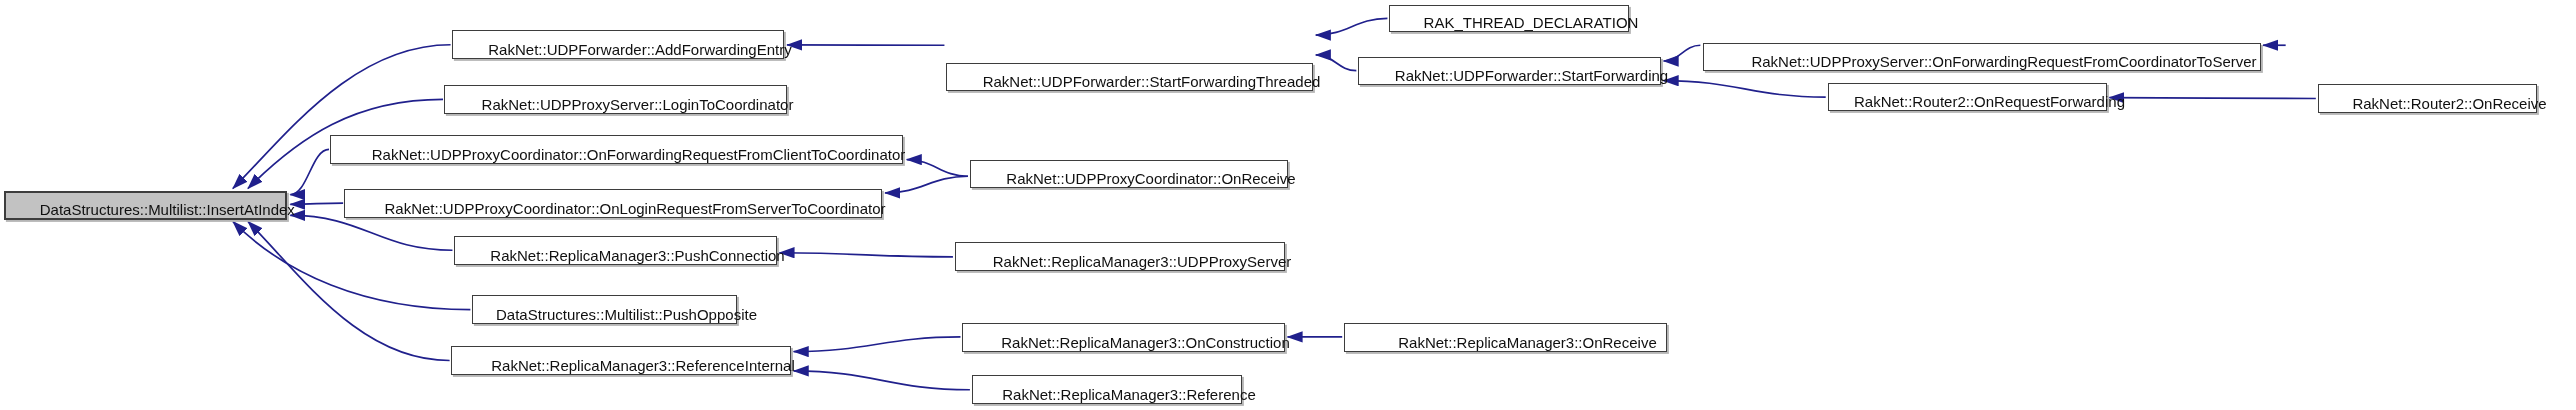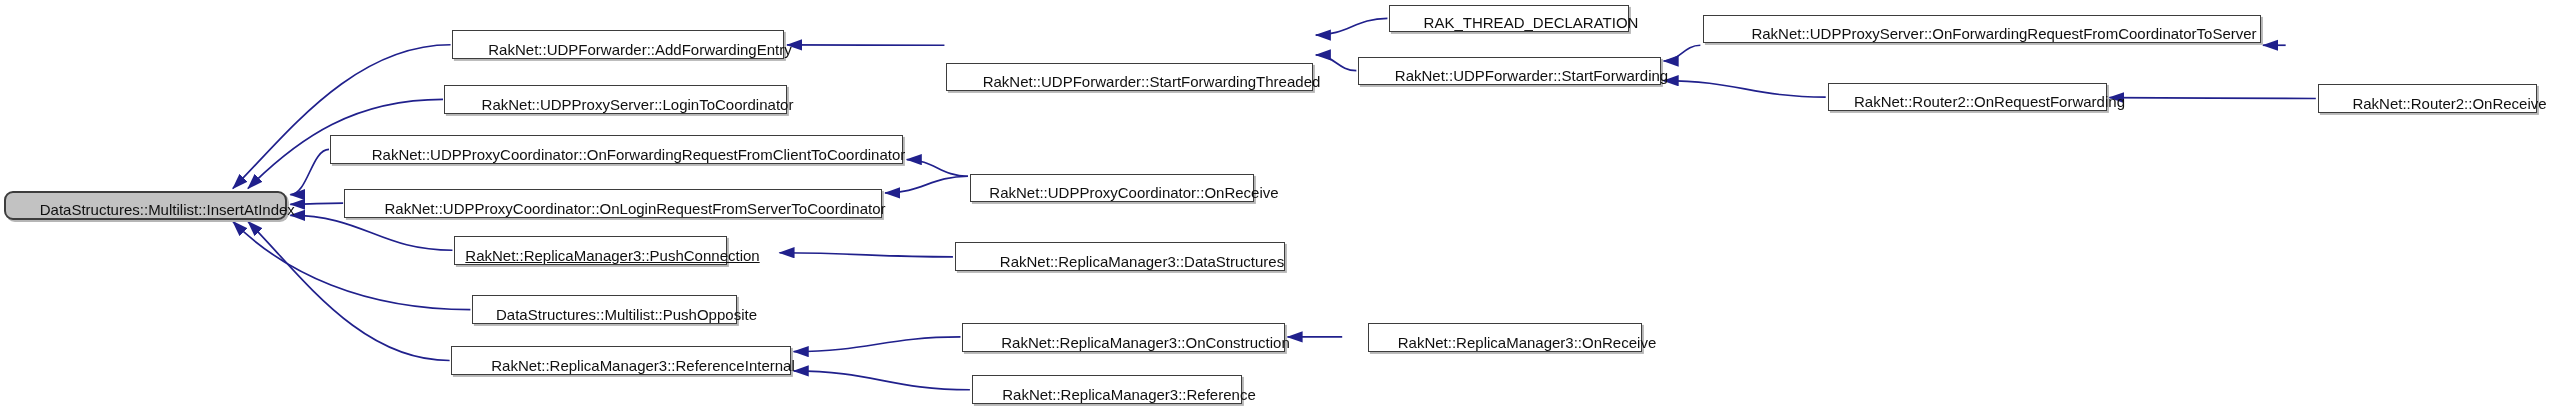--- a/index.html
+++ b/index.html
@@ -33,21 +33,20 @@
     color: var(--text-color, #101010);
     font-size: 15px;
     white-space: nowrap;
     cursor: pointer;
     z-index: 2;
     padding-left: 44px;
   }
   .node.highlight {
     background: var(--highlight-fill, #c2c2c2);
     border-width: 2.8px;
-    border-radius: 9px;
   }
   .node span { pointer-events: none; }
 </style>
 </head>
 <body>
 
 <div id="canvas">
   <svg id="edge-layer" width="2576" height="410" xmlns="http://www.w3.org/2000/svg" viewBox="0 0 2731 435">
       <defs>
         <marker id="arrowhead" markerUnits="userSpaceOnUse" markerWidth="18" markerHeight="13" refX="16" refY="6" orient="auto">
@@ -83,56 +82,56 @@
     </div>
     <div class="node" style="left: 444px; top: 85px; width: 343px; height: 29px;">
       <span>RakNet::UDPProxyServer::LoginToCoordinator</span>
     </div>
     <div class="node" style="left: 330px; top: 135px; width: 573px; height: 29px;">
       <span>RakNet::UDPProxyCoordinator::OnForwardingRequestFromClientToCoordinator</span>
     </div>
     <div class="node" style="left: 344px; top: 189px; width: 538px; height: 29px;">
       <span>RakNet::UDPProxyCoordinator::OnLoginRequestFromServerToCoordinator</span>
     </div>
-    <div class="node" style="left: 454px; top: 236px; width: 273px; height: 29px; text-decoration: underline;">
+    <div class="node" style="left: 454px; top: 236px; width: 323px; height: 29px;">
       <span>RakNet::ReplicaManager3::PushConnection</span>
     </div>
     <div class="node" style="left: 472px; top: 295px; width: 265px; height: 29px;">
       <span>DataStructures::Multilist::PushOpposite</span>
     </div>
     <div class="node" style="left: 451px; top: 346px; width: 340px; height: 29px;">
       <span>RakNet::ReplicaManager3::ReferenceInternal</span>
     </div>
     <div class="node" style="left: 946px; top: 31px; width: 367px; height: 28px; margin-top: 32px;">
       <span>RakNet::UDPForwarder::StartForwardingThreaded</span>
     </div>
     <div class="node" style="left: 1358px; top: 57px; width: 303px; height: 28px;">
       <span>RakNet::UDPForwarder::StartForwarding</span>
     </div>
     <div class="node" style="left: 1389px; top: 4.7px; width: 240px; height: 27px;">
       <span>RAK_THREAD_DECLARATION</span>
     </div>
-    <div class="node" style="left: 1703px; top: 15px; width: 558px; height: 28px;">
+    <div class="node" style="left: 1703px; top: 43px; width: 558px; height: 28px;">
       <span>RakNet::UDPProxyServer::OnForwardingRequestFromCoordinatorToServer</span>
     </div>
     <div class="node" style="left: 1828px; top: 83px; width: 279px; height: 28px;">
       <span>RakNet::Router2::OnRequestForwarding</span>
     </div>
     <div class="node" style="left: 2318px; top: 84px; width: 219px; height: 29px;">
       <span>RakNet::Router2::OnReceive</span>
     </div>
-    <div class="node" style="left: 970px; top: 174px; width: 284px; height: 28px;">
+    <div class="node" style="left: 970px; top: 160px; width: 318px; height: 28px;">
       <span>RakNet::UDPProxyCoordinator::OnReceive</span>
     </div>
     <div class="node" style="left: 955px; top: 242px; width: 330px; height: 29px;">
-      <span>RakNet::ReplicaManager3::DataStructures</span>
+      <span>RakNet::ReplicaManager3::UDPProxyServer</span>
     </div>
     <div class="node" style="left: 962px; top: 323px; width: 323px; height: 29px;">
       <span>RakNet::ReplicaManager3::OnConstruction</span>
     </div>
-    <div class="node" style="left: 1344px; top: 323px; width: 274px; height: 29px; margin-left: 24px;">
+    <div class="node" style="left: 1344px; top: 323px; width: 323px; height: 29px;">
       <span>RakNet::ReplicaManager3::OnReceive</span>
     </div>
     <div class="node" style="left: 972px; top: 375px; width: 270px; height: 29px;">
       <span>RakNet::ReplicaManager3::Reference</span>
     </div>
   </div>
 
 
 </body></html>

